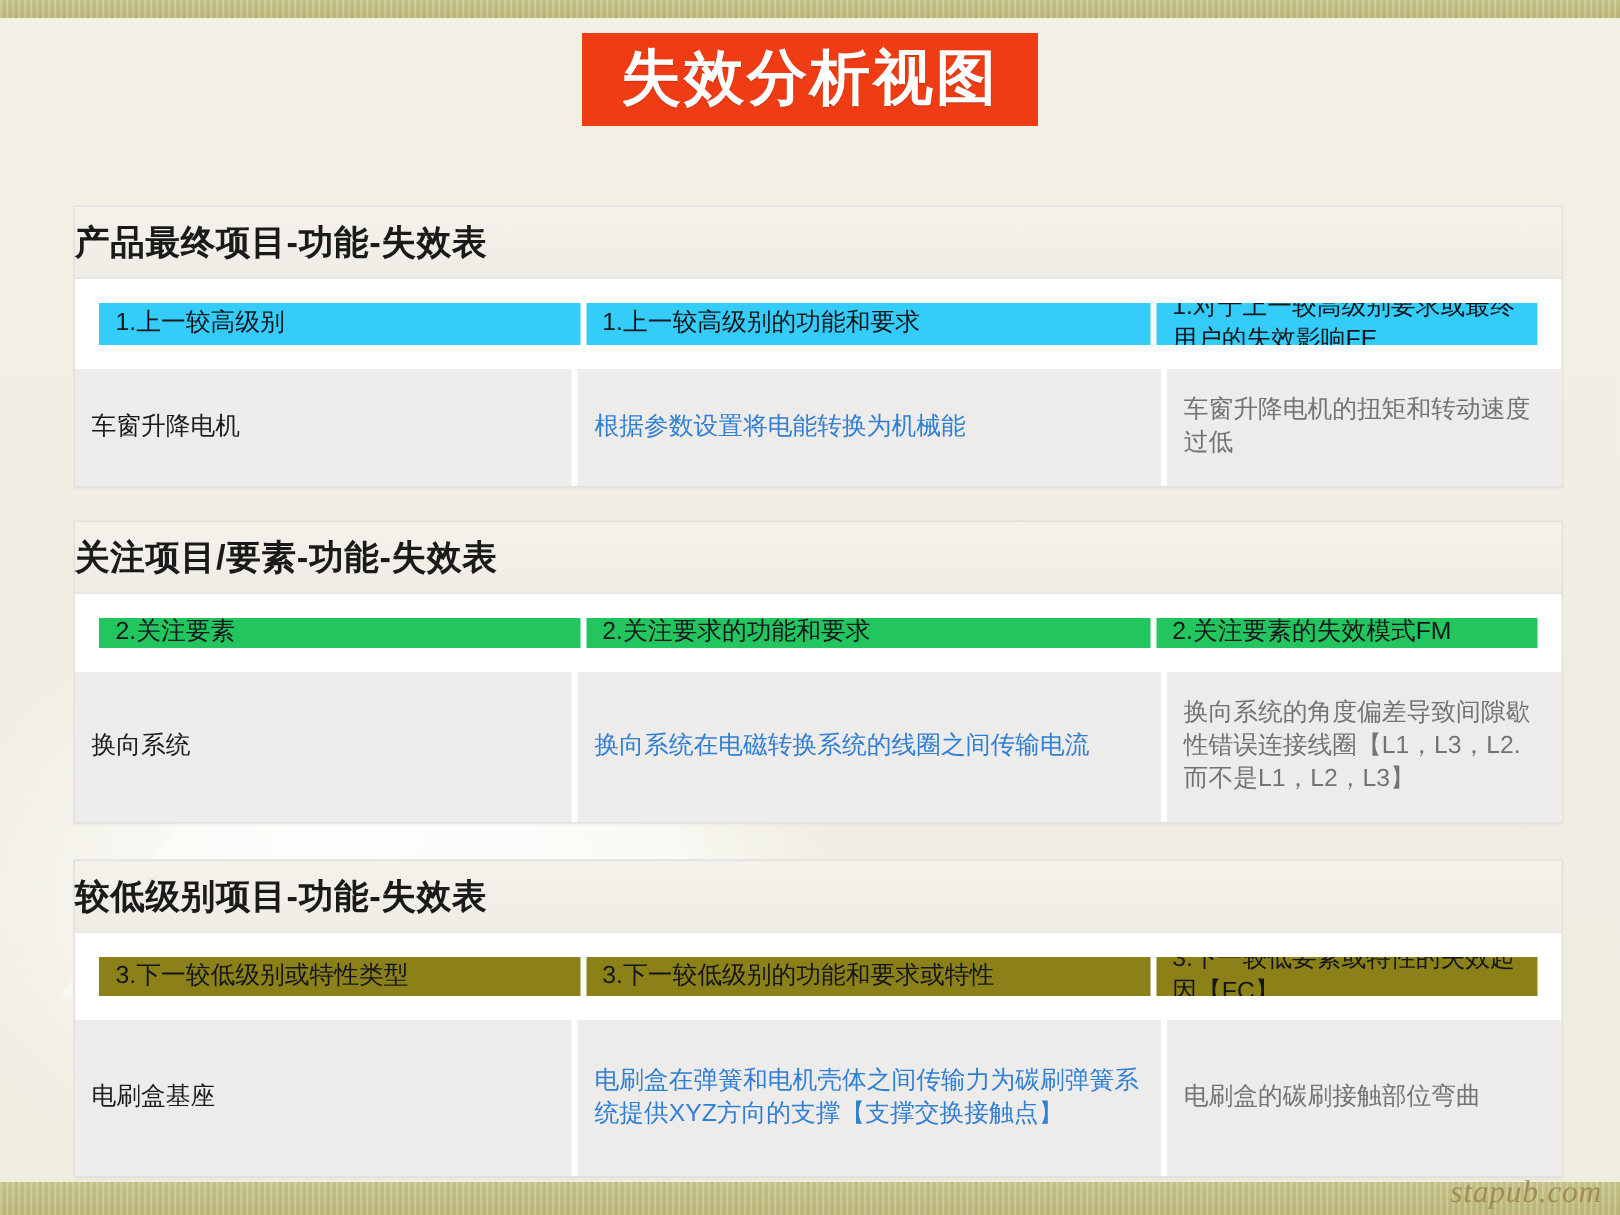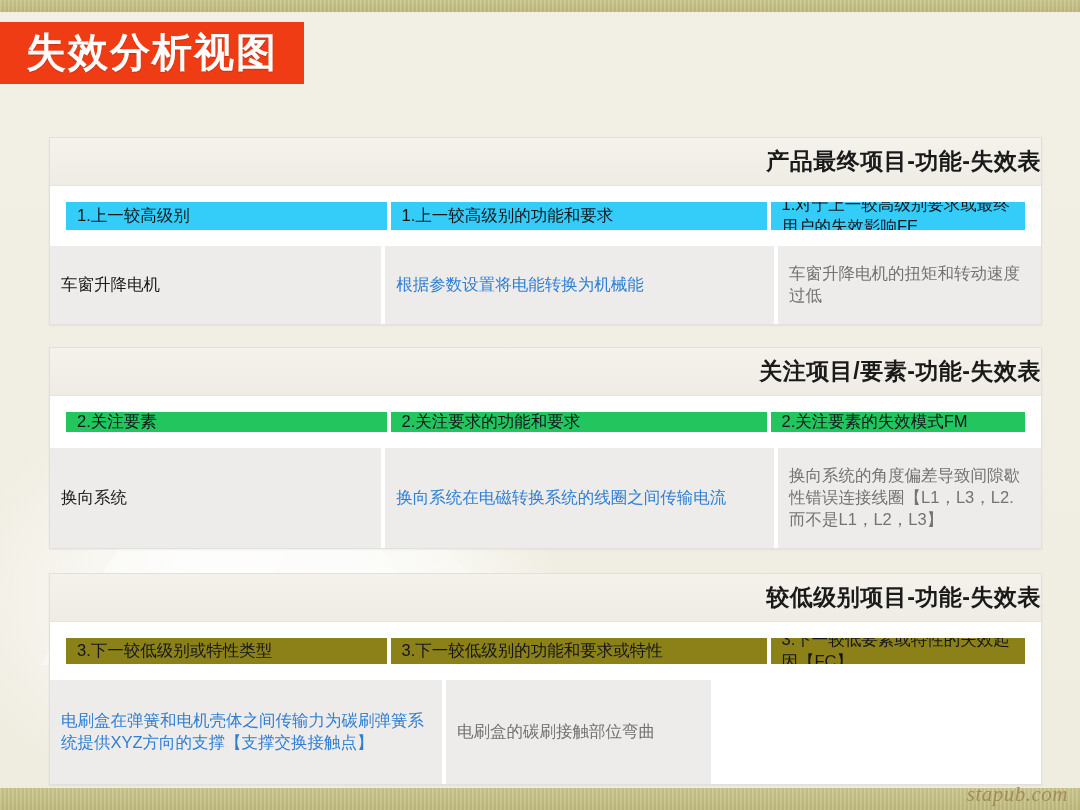--- a/index.html
+++ b/index.html
@@ -62,21 +62,21 @@
       linear-gradient(180deg, #c9c68c 0%, #c4c084 50%, #bfba7c 100%);
   }
   .edge-top { top: 0; height: 12px; }
   .edge-bottom { top: 788px; height: 22px; }
 
   
   .title-wrap {
     position: absolute;
     left: 0; top: 22px;
     width: 1080px;
-    text-align: left;
+    text-align: center;
   }
   .title-badge {
     display: inline-block;
     background: #f03c14;
     color: #ffffff;
     font-size: 40px;
     font-weight: bold;
     letter-spacing: 2px;
     padding: 9px 26px 11px 26px;
     line-height: 1.05;
@@ -91,21 +91,21 @@
     background: #edecea;
     border: 1px solid #e2e0dc;
     box-sizing: border-box;
     box-shadow: 0 1px 2px rgba(0,0,0,0.05);
   }
   .sec1 { top: 137px; }
   .sec2 { top: 347px; }
   .sec3 { top: 573px; }
 
   .section-title {
-    text-align: right;
+    text-align: left;
     font-size: 23px;
     font-weight: bold;
     color: #1a1a1a;
     padding: 8px 0 8px 0;
     letter-spacing: 0.5px;
     background: linear-gradient(180deg, #f4f2ea 0%, #eeece4 100%);
     border-bottom: 1px solid #e6e4de;
   }
 
   .row {
@@ -217,20 +217,21 @@
   </div>
 
   <div class="section sec3">
     <div class="section-title">较低级别项目-功能-失效表</div>
     <div class="row row-head head-olive h-row3-head">
       <div class="cell c1 v-center">3.下一较低级别或特性类型</div>
       <div class="cell c2 v-center">3.下一较低级别的功能和要求或特性</div>
       <div class="cell c3 v-center">3.下一较低要素或特性的失效起因【FC】</div>
     </div>
     <div class="row row-body h-row3-body">
+      <div class="cell c1 v-center t-black">电刷盒基座</div>
       <div class="cell c2 v-center t-blue">电刷盒在弹簧和电机壳体之间传输力为碳刷弹簧系统提供XYZ方向的支撑【支撑交换接触点】</div>
       <div class="cell c3 v-center t-red">电刷盒的碳刷接触部位弯曲</div>
     </div>
   </div>
 
   <div class="site-watermark">stapub.com</div>
 
 </div>
 
 </body></html>

